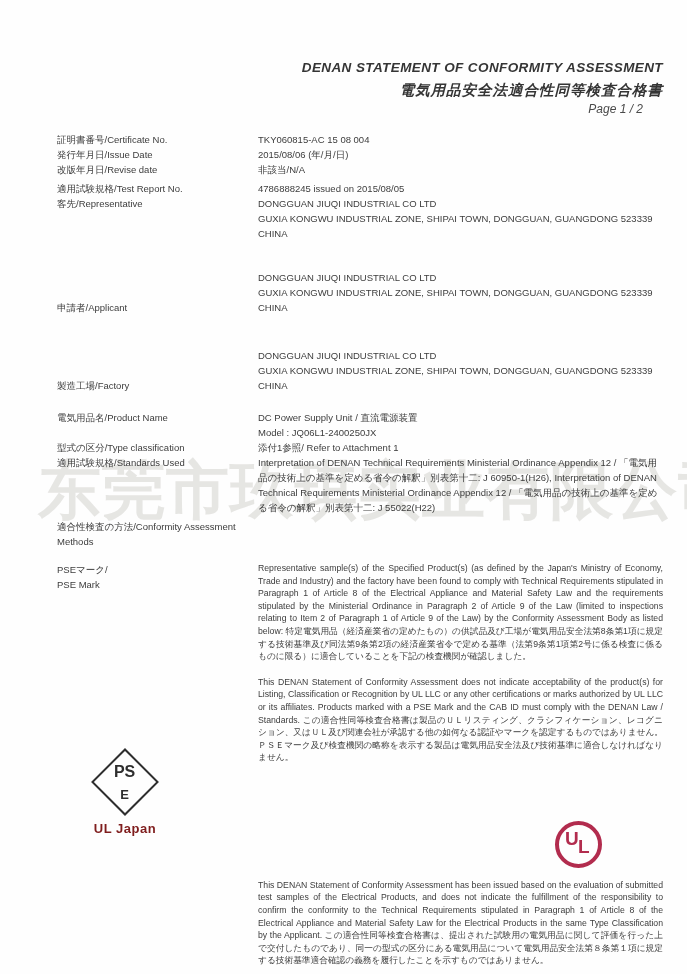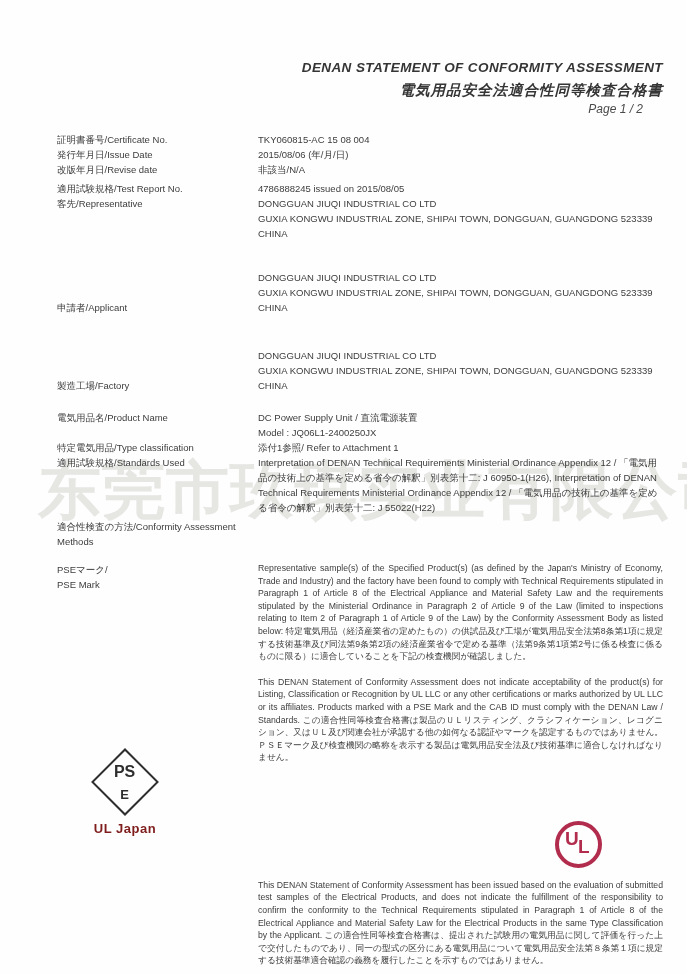--- a/index.html
+++ b/index.html
@@ -110,21 +110,21 @@
         <div class="val">DONGGUAN JIUQI INDUSTRIAL CO LTD
 GUXIA KONGWU INDUSTRIAL ZONE, SHIPAI TOWN, DONGGUAN, GUANGDONG 523339 CHINA</div>
       </div>
 
       <div class="row gap-xl">
         <div class="lbl">電気用品名/Product Name</div>
         <div class="val">DC Power Supply Unit / 直流電源装置
 Model : JQ06L1-2400250JX</div>
       </div>
       <div class="row">
-        <div class="lbl">特定電気用品/Type classification</div>
+        <div class="lbl">型式の区分/Type classification</div>
         <div class="val">添付1参照/ Refer to Attachment 1</div>
       </div>
       <div class="row">
         <div class="lbl">適用試験規格/Standards Used</div>
         <div class="val">Interpretation of DENAN Technical Requirements Ministerial Ordinance Appendix 12 / 「電気用品の技術上の基準を定める省令の解釈」別表第十二: J 60950-1(H26), Interpretation of DENAN Technical Requirements Ministerial Ordinance Appendix 12 / 「電気用品の技術上の基準を定める省令の解釈」別表第十二: J 55022(H22)</div>
       </div>
       <div class="row gap-sm">
         <div class="lbl">適合性検査の方法/Conformity Assessment Methods</div>
       </div>
 

